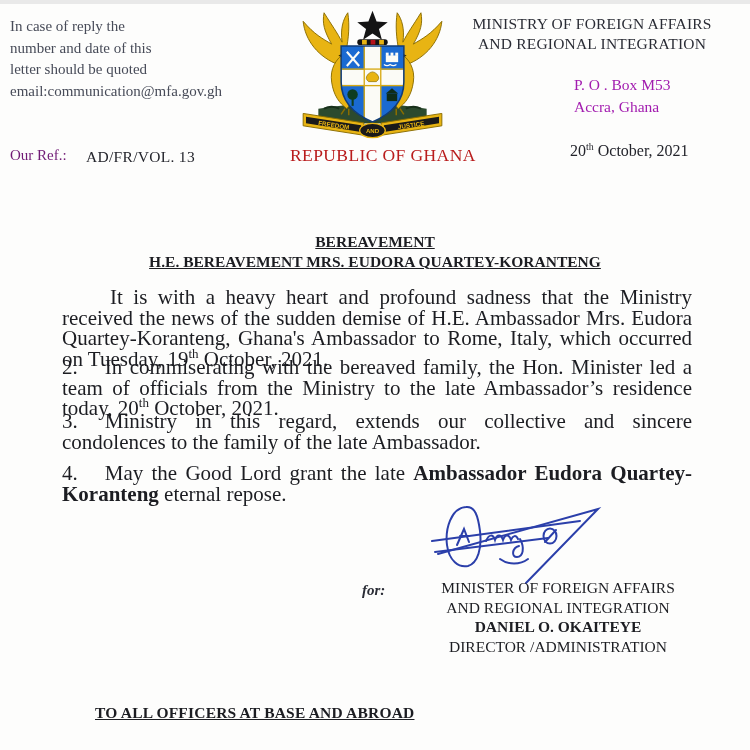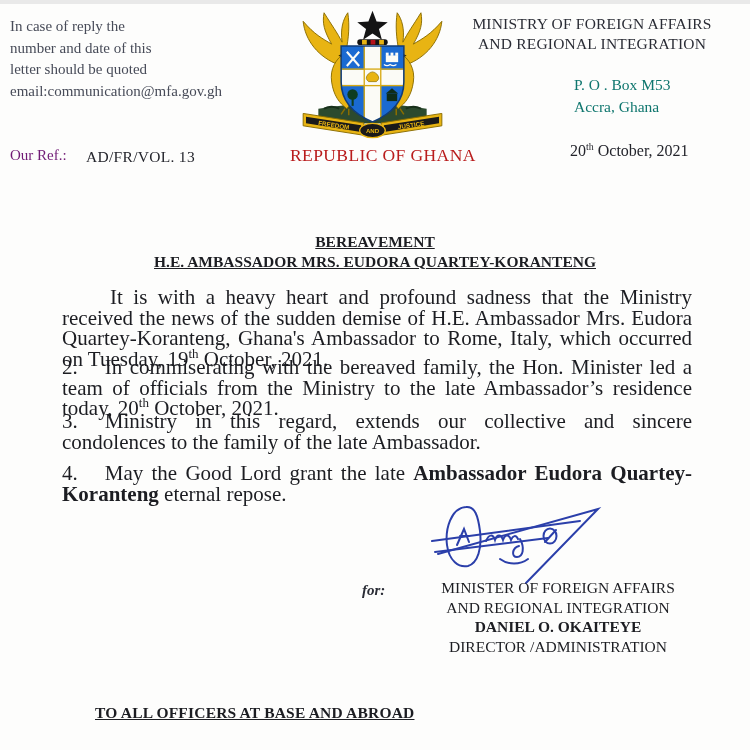--- a/index.html
+++ b/index.html
@@ -18,21 +18,21 @@
     font-size:15px;line-height:21.5px;color:#43465299;
     color:#474b58;
   }
   .ministry-title{
     position:absolute;right:18px;top:10px;width:280px;
     text-align:center;font-size:15.5px;line-height:20px;
     letter-spacing:.2px;color:#2a2c35;
   }
   .po-box{
     position:absolute;left:574px;top:70px;
-    font-size:15.5px;line-height:22px;color:#0f766e;
+    font-size:15.5px;line-height:22px;color:#a21caf;
   }
   .coat-of-arms{
     position:absolute;left:290px;top:4px;width:165px;height:133px;
   }
   .republic-label{
     position:absolute;left:290px;top:141px;width:165px;
     text-align:center;font-size:17.5px;letter-spacing:.4px;color:#b91c1c;
     white-space:nowrap;
   }
   .ref-row{
@@ -183,21 +183,21 @@
 
   <div class="republic-label">REPUBLIC OF GHANA</div>
 
   <div class="ref-row">Our Ref.:</div>
   <div class="ref-value">AD/FR/VOL. 13</div>
 
   <div class="date-line"><span>20</span><sup>th</sup><span> October, 2021</span></div>
 
   <div class="subject">
     <div><span class="u">BEREAVEMENT</span></div>
-    <div><span class="u">H.E. AMBASSADOR MRS. EUDORA QUARTEY-KORANTENG</span></div>
+    <div><span class="u">H.E. BEREAVEMENT MRS. EUDORA QUARTEY-KORANTENG</span></div>
   </div>
 
   <div class="para p1"><span>It is with a heavy heart and profound sadness that the Ministry received the news of the sudden demise of H.E. Ambassador Mrs. Eudora Quartey-Koranteng, Ghana's Ambassador to Rome, Italy, which occurred on Tuesday, 19</span><sup>th</sup><span> October, 2021.</span></div>
 
   <div class="para p2"><span>2.</span><span class="tab"></span><span>In commiserating with the bereaved family, the Hon. Minister led a team of officials from the Ministry to the late Ambassador’s residence today, 20</span><sup>th</sup><span> October, 2021.</span></div>
 
   <div class="para p3"><span>3.</span><span class="tab"></span><span>Ministry in this regard, extends our collective and sincere condolences to the family of the late Ambassador.</span></div>
 
   <div class="para p4"><span>4.</span><span class="tab"></span><span>May the Good Lord grant the late </span><span class="b">Ambassador Eudora Quartey-Koranteng</span><span> eternal repose.</span></div>
 

